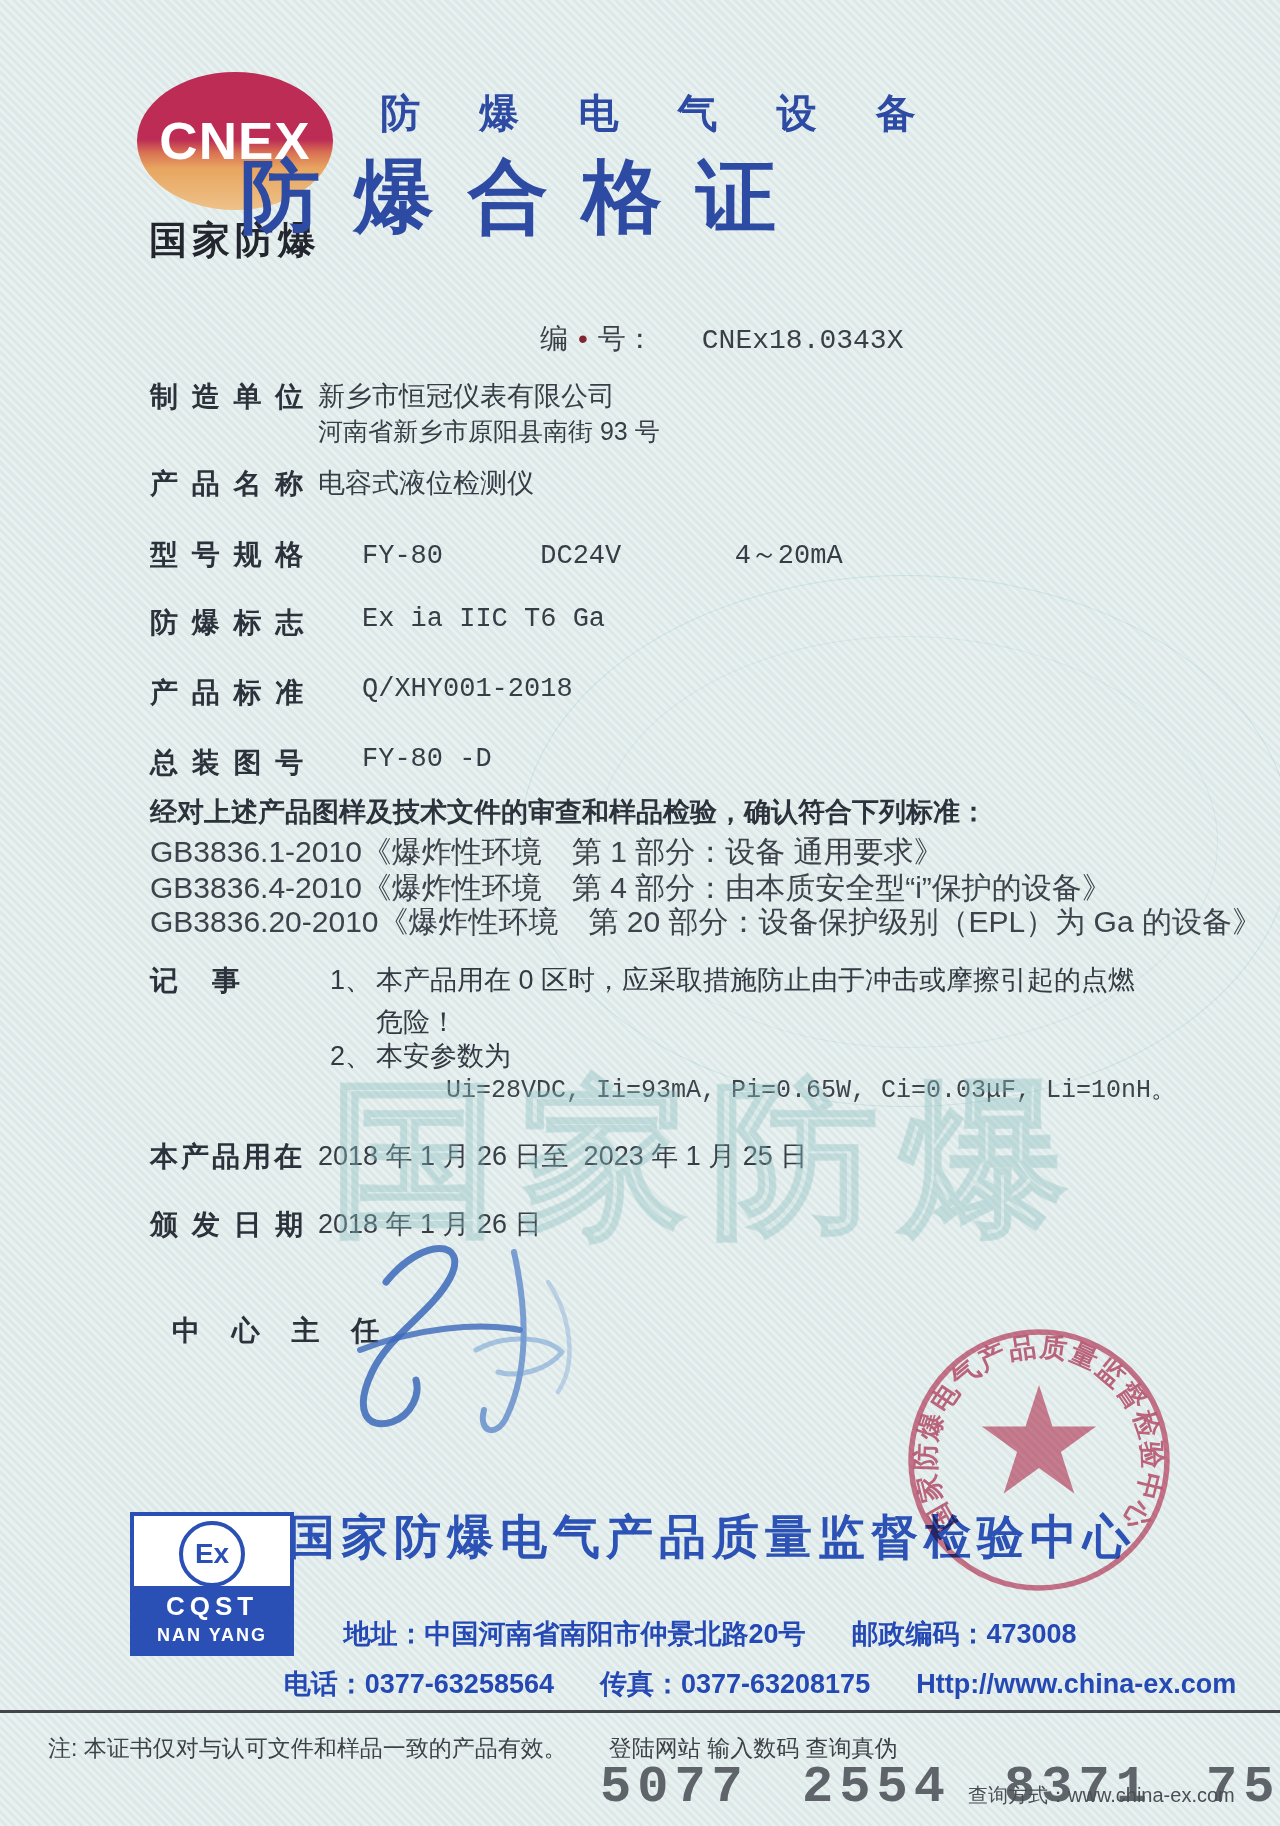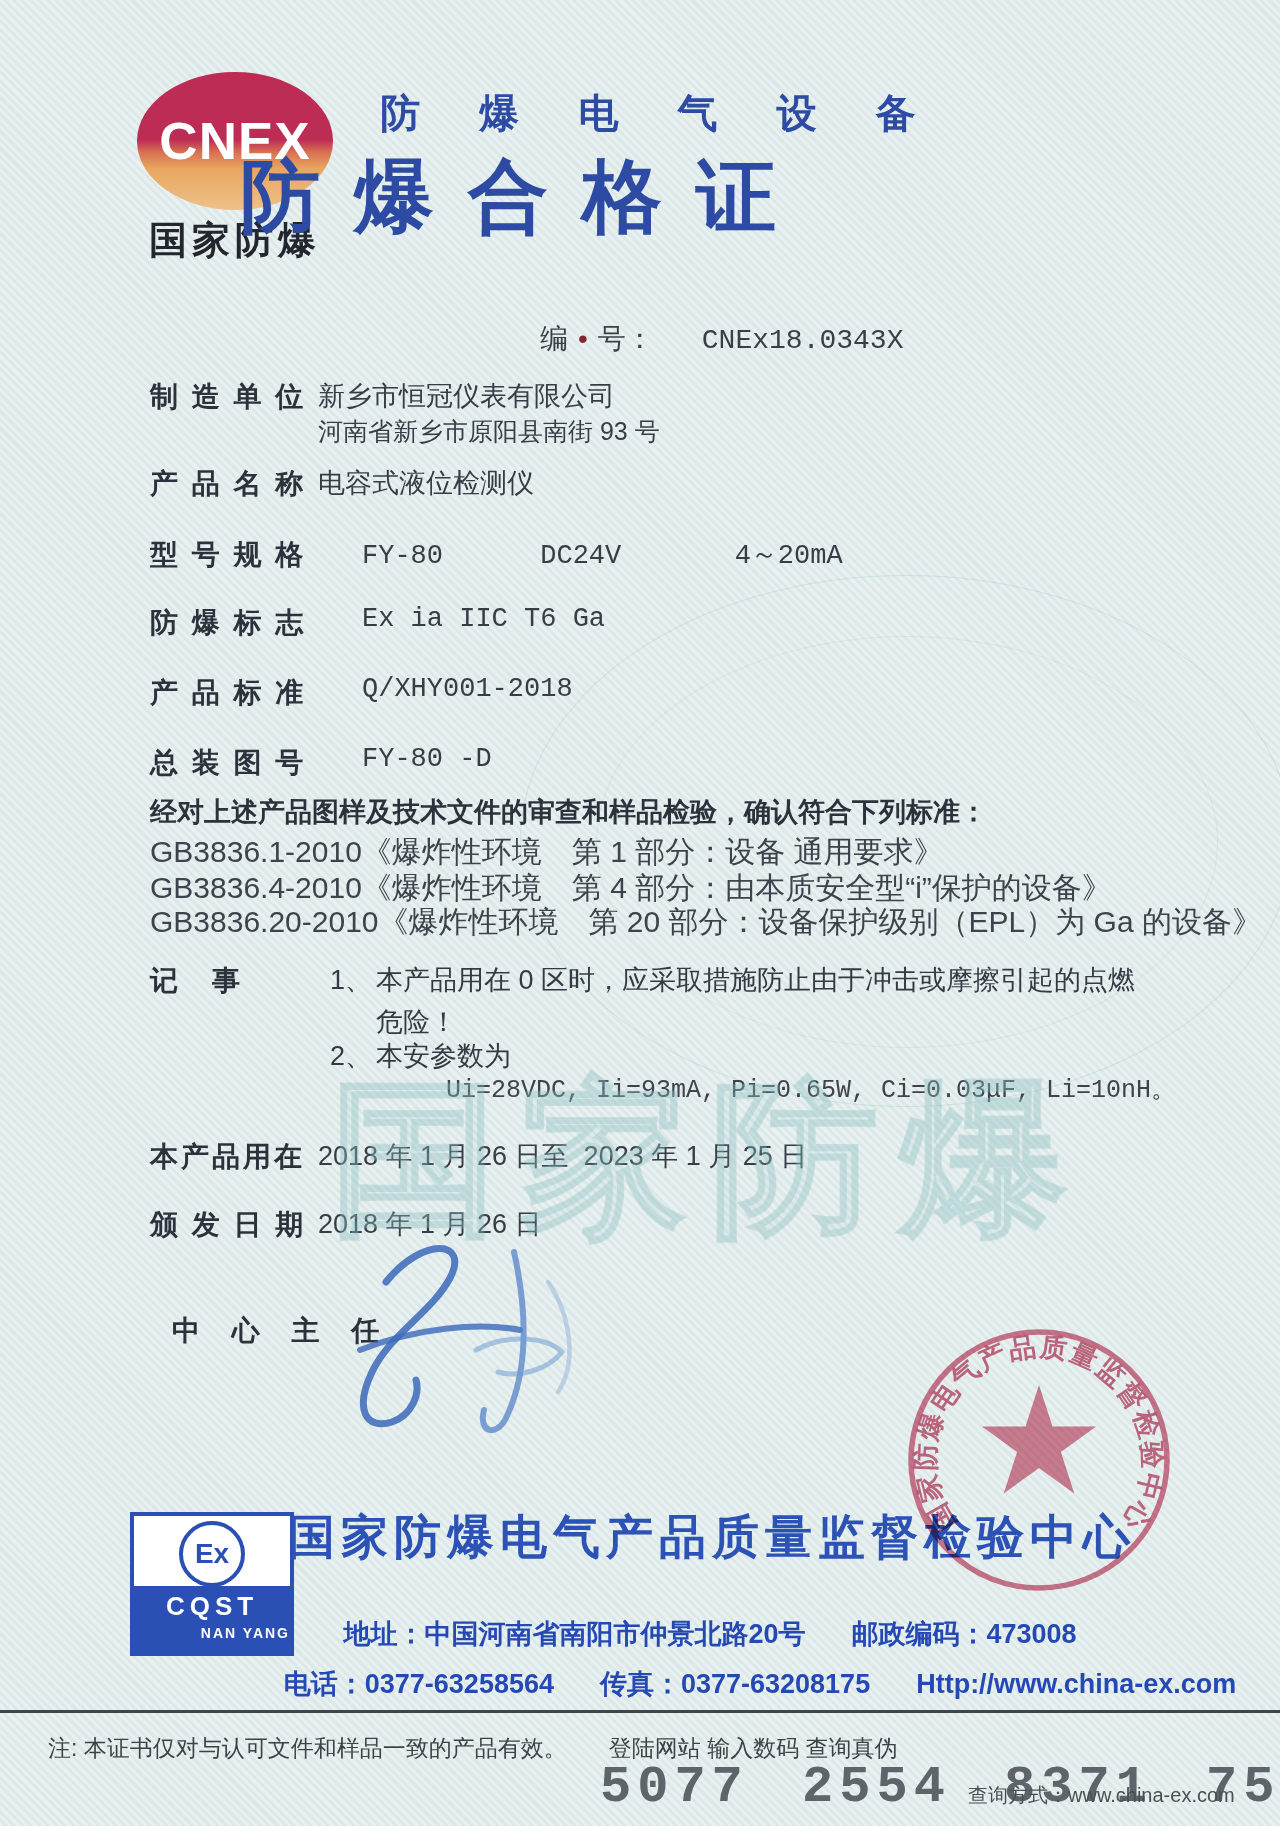--- a/index.html
+++ b/index.html
@@ -45,21 +45,21 @@
   
   .ex-badge{left:110px;top:1512px;width:164px;height:144px;border:4px solid #2b50b5;background:#ffffff;
     box-sizing:border-box;z-index:2;margin-left:20px;}
   .ex-top{height:70px;display:flex;align-items:center;justify-content:center;}
   .ex-circle{width:58px;height:58px;border:4px solid #2b50b5;border-radius:50%;display:flex;
     align-items:center;justify-content:center;margin-top:6px;}
   .ex-word{font-size:28px;font-weight:700;color:#2b50b5;}
   .ex-bottom{position:absolute;left:0;right:0;bottom:0;height:66px;background:#2b50b5;color:#fff;
     text-align:center;}
   .cqst{font-size:26px;font-weight:700;letter-spacing:5px;margin-top:5px;}
-  .nanyang{font-size:14px;font-weight:700;letter-spacing:2px;margin-top:3px;text-align:right;}
+  .nanyang{font-size:18px;font-weight:700;letter-spacing:2px;margin-top:3px;}
   .org-name{left:288px;top:1506px;width:880px;font-size:47px;font-weight:800;color:#2b52b4;
     letter-spacing:6px;white-space:nowrap;z-index:2;}
   .org-line{font-size:27px;font-weight:700;color:#2448b4;white-space:nowrap;z-index:2;margin-top:28px;}
   .org-line .sep{display:inline-block;width:46px;}
   
   .divider{left:0;top:1710px;width:1280px;height:3px;background:#41454b;}
   .foot-note{left:48px;top:1733px;font-size:23px;color:#3d4248;white-space:nowrap;}
   .foot-note .hint{margin-left:42px;}
   .foot-code{left:600px;top:1758px;font-size:52px;font-weight:700;color:#5f646b;letter-spacing:6px;
     word-spacing:16px;font-family:Liberation Mono, monospace;white-space:nowrap;}

